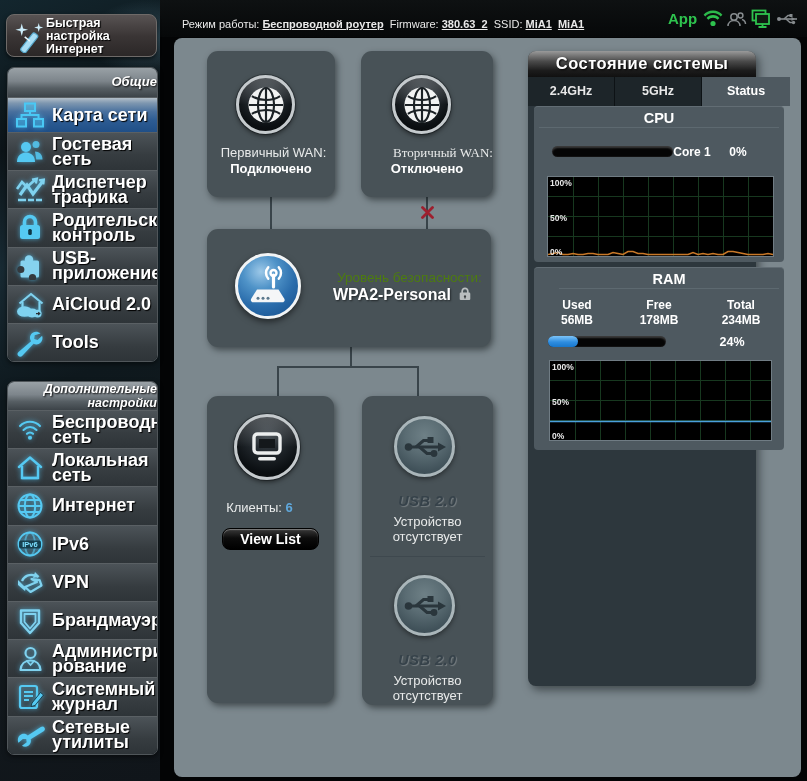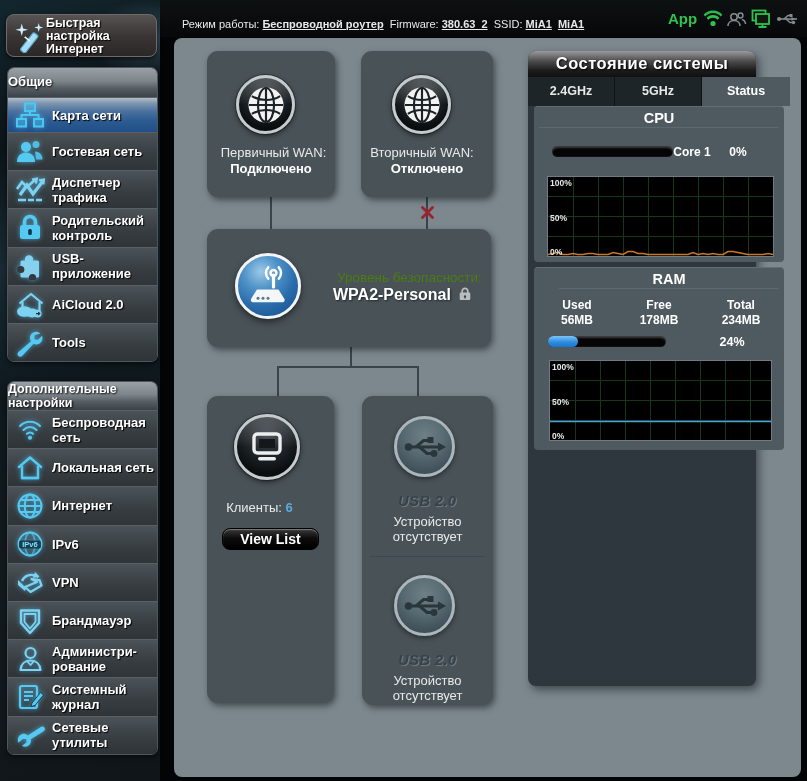--- a/index.html
+++ b/index.html
@@ -15,25 +15,25 @@
 .apptxt { color:#2ec24e; font-weight:bold; font-size:15px; }
 
 
 #sidebar { left:0; top:0; width:160px; height:781px;
   background:radial-gradient(90px 55px at 150px 38px, rgba(96,138,158,.4), rgba(96,138,158,0) 70%),linear-gradient(160deg,#13262e 0%,#0c1418 18%,#182a33 32%,#0e181d 48%,#131a1e 70%,#10151a 100%); }
 #qisbtn { left:6px; top:14px; width:151px; height:43px; border-radius:8px;
   background:linear-gradient(#585353,#3a3535 52%,#2b2727); border:1px solid #6e6a68;
   box-shadow:0 2px 4px rgba(0,0,0,.6); }
 #qisbtn .t { position:absolute; left:39px; top:2px; color:#fff; font-weight:bold; font-size:12.5px; line-height:13px; text-shadow:1px 1px 1px #000; }
 .navgroup { left:7px; width:151px; border-radius:7px; overflow:hidden; border:1px solid #50565a; box-shadow:0 2px 5px rgba(0,0,0,.5); }
-.navhead { background:linear-gradient(#99a1a6,#7d858b 45%,#565e63 70%,#3c4348); color:#fff; font-weight:bold; font-size:13px; text-align:left; text-shadow:1px 1px 2px #000; padding:5px 0 6px; line-height:18px; }
+.navhead { background:linear-gradient(#99a1a6,#7d858b 45%,#565e63 70%,#3c4348); color:#fff; font-weight:bold; font-size:13px; text-align:right; text-shadow:1px 1px 2px #000; padding:5px 0 6px; line-height:18px;font-style:italic; }
 .navitem { position:relative; display:flex; align-items:center; background:linear-gradient(#4c5358,#363c40 60%,#2e3438); border-top:1px solid #5a6064; min-height:38.2px; }
 .navitem .ic { width:44px; display:flex; justify-content:center; align-items:center; flex:none; }
 .navitem .ic svg { filter:drop-shadow(0 0 2.5px rgba(80,190,235,.75)); }
-.navitem .lb { color:#fff; font-weight:bold; font-size:13px; line-height:15px; text-shadow:1px 1px 1px #000; }
+.navitem .lb { color:#fff; font-weight:bold; font-size:18px; line-height:15px; text-shadow:1px 1px 1px #000; }
 .navitem.sel { background:linear-gradient(#b2bec8,#7e97b0 15%,#49709e 40%,#2d5c93 65%,#204f87 100%); }
 
 
 #main { left:174px; top:38px; width:627px; height:739px; background:#7c888e; border-radius:8px; }
 .card { position:absolute; background:#485257; border-radius:11px; box-shadow:2px 3px 6px rgba(20,25,28,.55); }
 .cline { position:absolute; background:#39444a; }
 .ctext { position:absolute; width:100%; text-align:center; color:#e8eaea; font-size:13px; }
 .ctext b { color:#fff;margin-top:48px; }
 
 
@@ -362,21 +362,21 @@
         <circle cx="19" cy="19" r="18" fill="#f2f3f3"></circle>
         <g stroke="#1c2226" stroke-width="2.2" fill="none">
           <path d="M19 1.5v35M1.5 19h35"></path>
           <ellipse cx="19" cy="19" rx="8.3" ry="17.5"></ellipse>
           <path d="M4.5 9.8c8 5.4 21 5.4 29 0M4.5 28.2c8-5.4 21-5.4 29 0"></path>
         </g>
       </svg>
     </div>
   <div class="ctext abs" style="left:207px;top:145px;width:133px;">Первичный WAN:</div>
   <div class="ctext abs" style="left:207px;top:161px;width:128px;"><b>Подключено</b></div>
-  <div class="ctext abs" style="left:356px;top:145px;width:132px;">Вторичный WAN:</div>
+  <div class="ctext abs" style="left:377px;top:145px;width:132px;font-family:Liberation Serif, serif;">Вторичный WAN:</div>
   <div class="ctext abs" style="left:361px;top:161px;width:132px;"><b>Отключено</b></div>
 
   <div class="card" style="left:207px;top:229px;width:284px;height:118px;"></div>
   <div class="bluecirc abs" style="left:235px;top:253px;width:66px;height:66px;">
       <svg style="position:absolute;left:50%;top:50%;transform:translate(-50%,-50%)" width="46" height="46" viewBox="0 0 46 46">
         <g>
           <path d="M28.5 24V12" stroke="#fff" stroke-width="3.2" stroke-linecap="round"></path>
           <circle cx="28.5" cy="10" r="3" fill="none" stroke="#fff" stroke-width="2.4"></circle>
           <path d="M23.2 4.3a8.6 8.6 0 000 11.4" stroke="#fff" stroke-width="2.5" fill="none" stroke-linecap="round"></path>
           <path d="M33.8 4.3a8.6 8.6 0 010 11.4" stroke="#fff" stroke-width="2.5" fill="none" stroke-linecap="round"></path>

